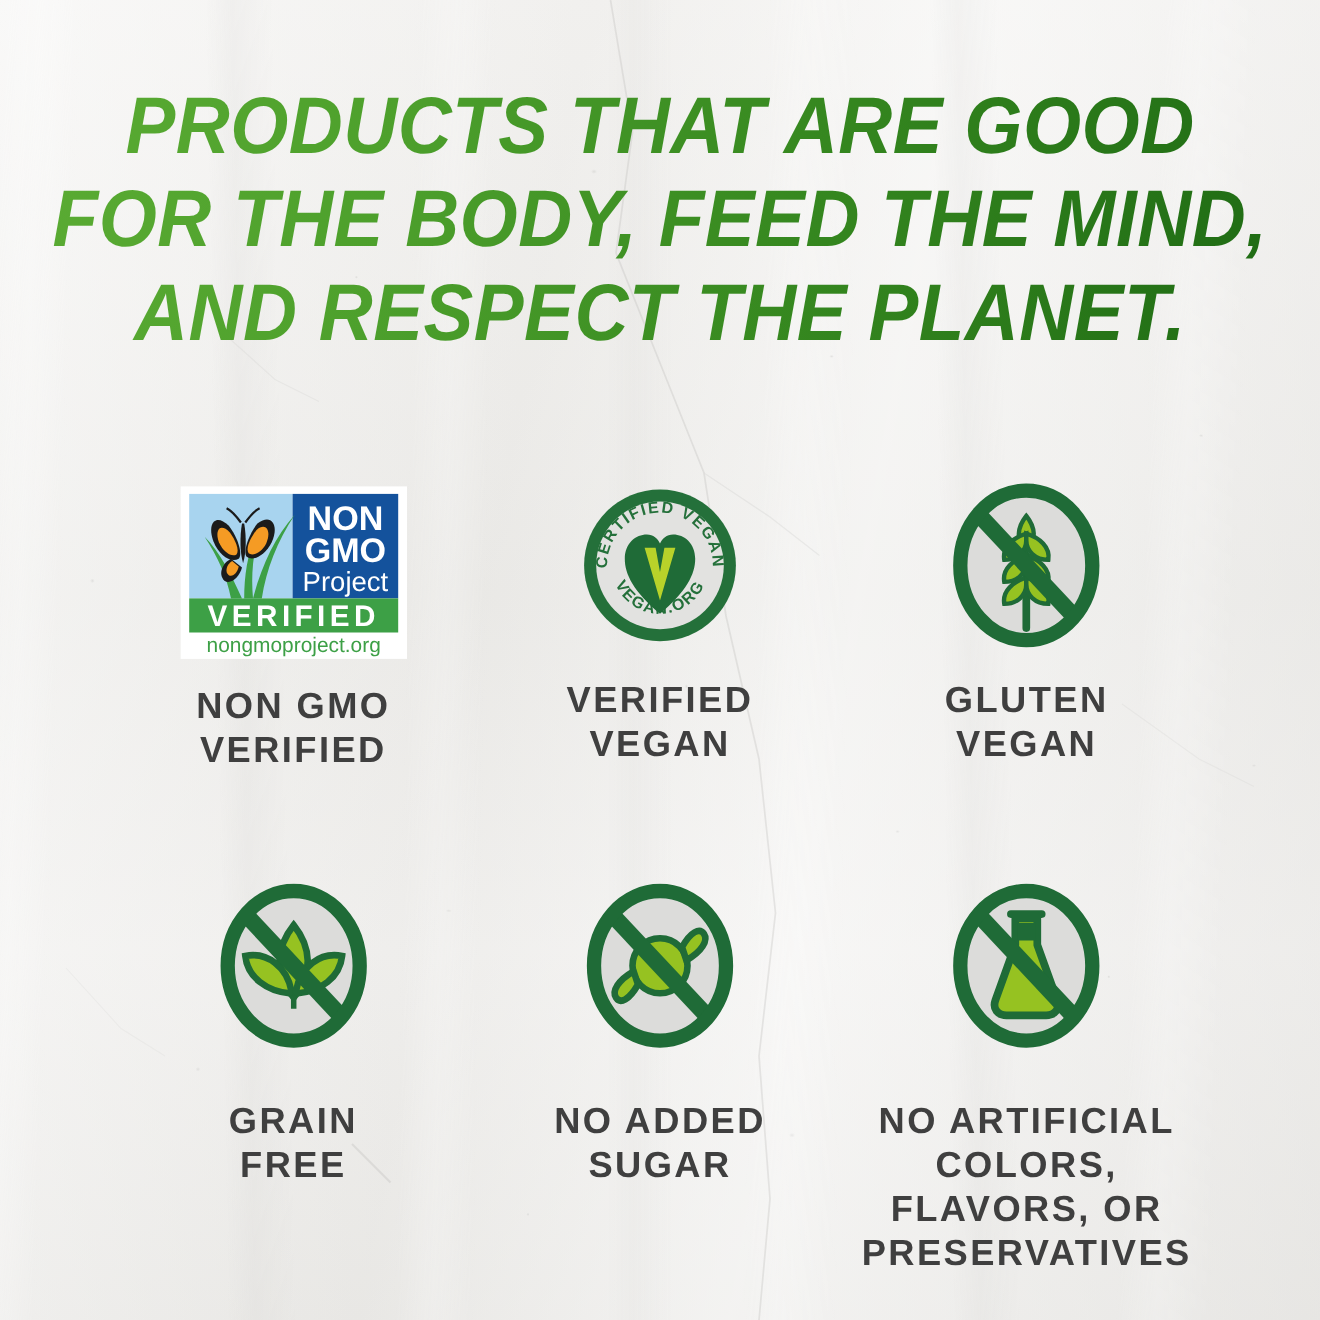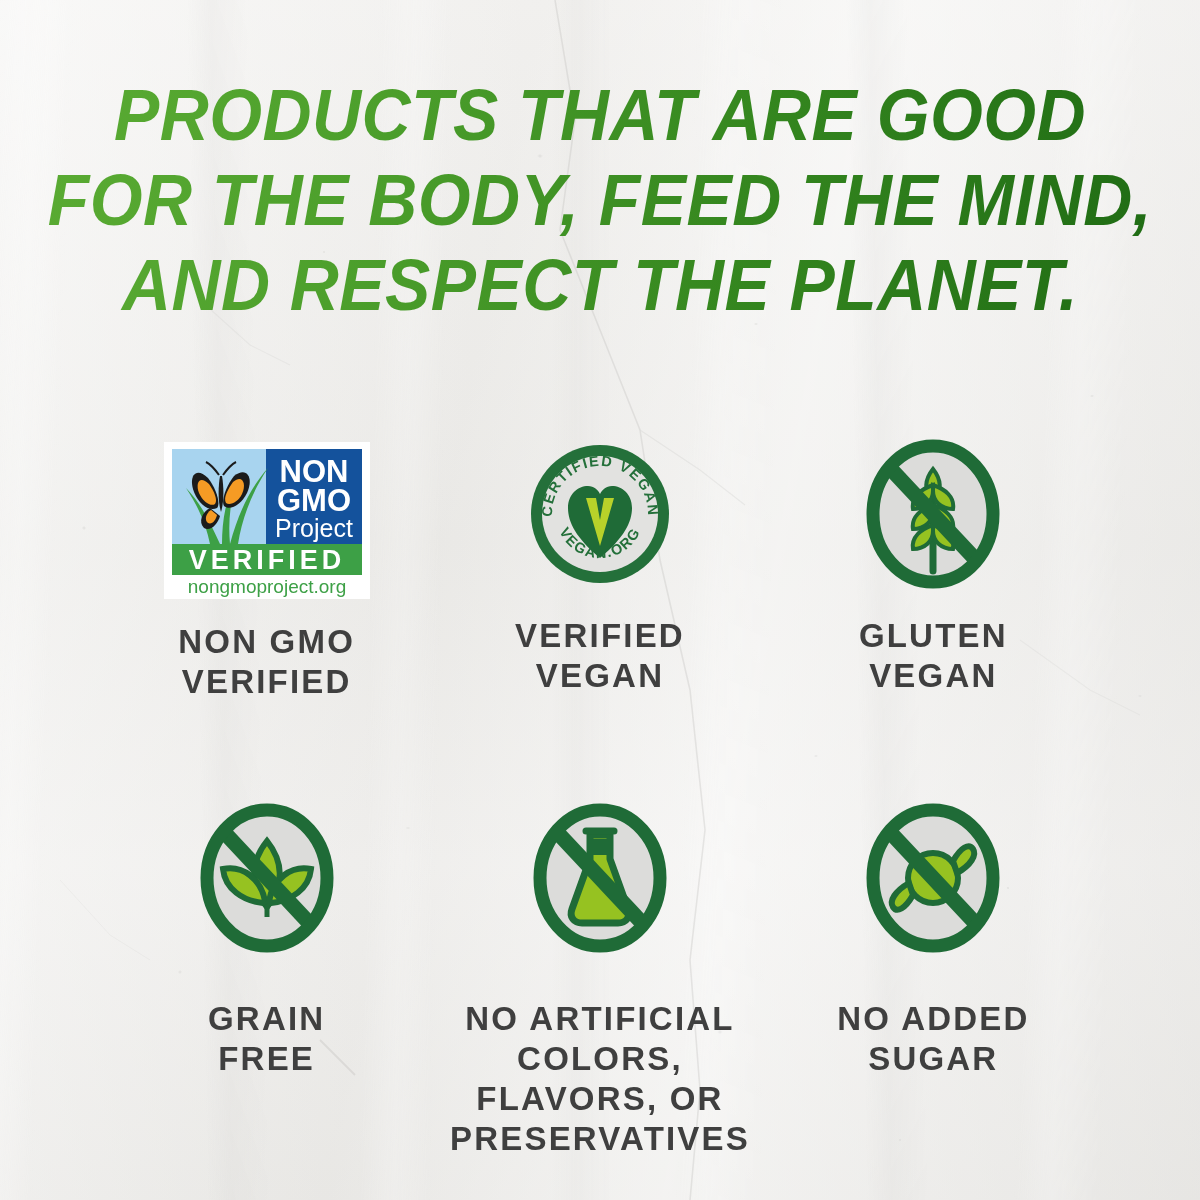--- a/index.html
+++ b/index.html
@@ -263,45 +263,45 @@
       </div>
       <div class="cell-label">GRAIN
 FREE</div>
     </div>
 
     <div class="cell row2">
       <div class="badge-art">
         <svg width="140" height="150" viewBox="0 0 140 150">
           <ellipse cx="70" cy="75" rx="60" ry="68" fill="#dcdcda"></ellipse>
           <g>
+            <circle cx="70" cy="75" r="25" fill="#96c221" stroke="#1f6b37" stroke-width="6"></circle>
+            <path d="M90 58 C98 44 106 40 110 46 C114 52 108 62 94 70 Z" fill="#96c221" stroke="#1f6b37" stroke-width="6"></path>
+            <path d="M50 92 C42 106 34 110 30 104 C26 98 32 88 46 80 Z" fill="#96c221" stroke="#1f6b37" stroke-width="6"></path>
+          </g>
+          <path d="M26 28 L114 122" stroke="#1f6b37" stroke-width="15"></path>
+          <ellipse cx="70" cy="75" rx="60" ry="68" fill="none" stroke="#1f6b37" stroke-width="13"></ellipse>
+        </svg>
+      </div>
+      <div class="cell-label">NO ADDED
+SUGAR</div>
+    </div>
+
+    <div class="cell row2">
+      <div class="badge-art">
+        <svg width="140" height="150" viewBox="0 0 140 150">
+          <ellipse cx="70" cy="75" rx="60" ry="68" fill="#dcdcda"></ellipse>
+          <g>
             <path d="M60 32 L80 32 L80 56 L98 106 C101 114 96 120 88 120 L52 120 C44 120 39 114 42 106 L60 56 Z" fill="#96c221" stroke="#1f6b37" stroke-width="7" stroke-linejoin="round"></path>
             <rect x="62" y="36" width="16" height="16" fill="#1f6b37"></rect>
             <path d="M56 28 L84 28" stroke="#1f6b37" stroke-width="7" stroke-linecap="round"></path>
           </g>
           <path d="M26 28 L114 122" stroke="#1f6b37" stroke-width="15"></path>
           <ellipse cx="70" cy="75" rx="60" ry="68" fill="none" stroke="#1f6b37" stroke-width="13"></ellipse>
         </svg>
       </div>
       <div class="cell-label">NO ARTIFICIAL
 COLORS,
 FLAVORS, OR
 PRESERVATIVES</div>
     </div>
 
-    <div class="cell row2">
-      <div class="badge-art">
-        <svg width="140" height="150" viewBox="0 0 140 150">
-          <ellipse cx="70" cy="75" rx="60" ry="68" fill="#dcdcda"></ellipse>
-          <g>
-            <circle cx="70" cy="75" r="25" fill="#96c221" stroke="#1f6b37" stroke-width="6"></circle>
-            <path d="M90 58 C98 44 106 40 110 46 C114 52 108 62 94 70 Z" fill="#96c221" stroke="#1f6b37" stroke-width="6"></path>
-            <path d="M50 92 C42 106 34 110 30 104 C26 98 32 88 46 80 Z" fill="#96c221" stroke="#1f6b37" stroke-width="6"></path>
-          </g>
-          <path d="M26 28 L114 122" stroke="#1f6b37" stroke-width="15"></path>
-          <ellipse cx="70" cy="75" rx="60" ry="68" fill="none" stroke="#1f6b37" stroke-width="13"></ellipse>
-        </svg>
-      </div>
-      <div class="cell-label">NO ADDED
-SUGAR</div>
-    </div>
-
   </div>
 </div>
 
 </body></html>

